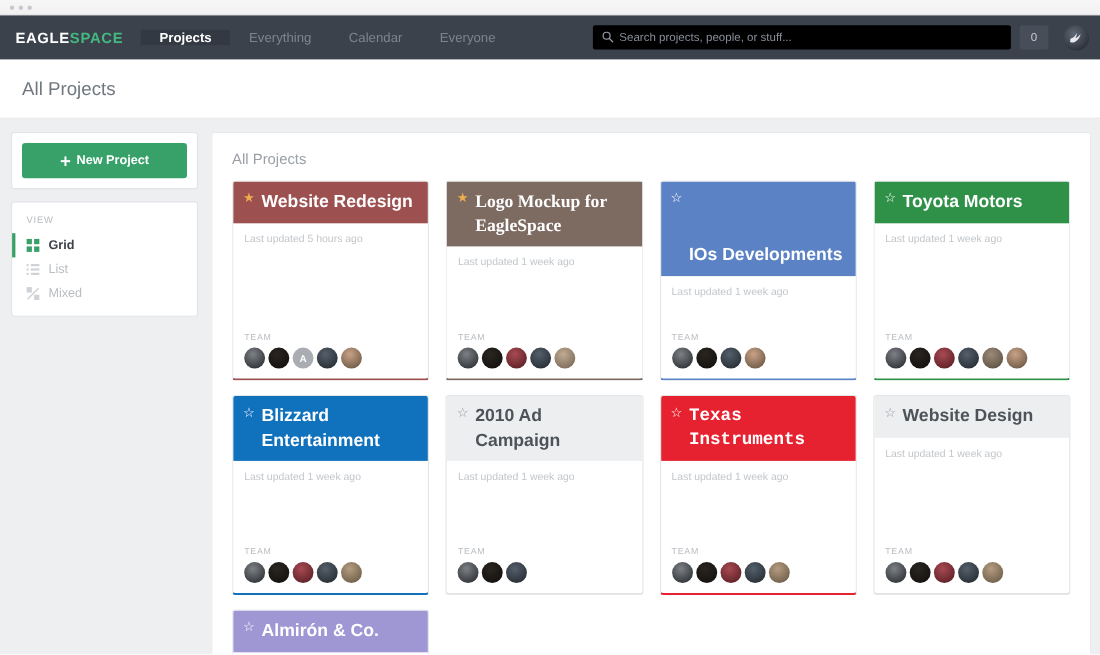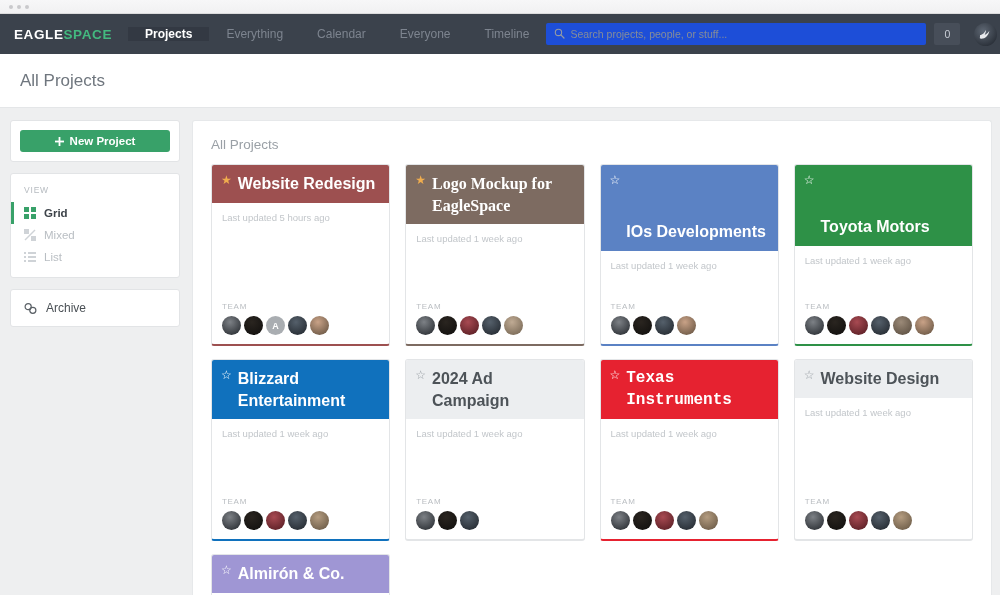--- a/index.html
+++ b/index.html
@@ -46,21 +46,21 @@
   }
   .nav-item.active { background: #333943; color: #ffffff; font-weight: bold; }
 
   .nav-right {
     margin-left: auto; display: flex; align-items: center;
     padding-right: 10px; gap: 8px;
   }
   .search-box {
     position: relative;
     width: 380px; height: 22px;
-    background: #1d4ed8;
+    background: #000000;
     border-radius: 2px;
     display: flex; align-items: center;
     padding-left: 24px;
   }
   .search-box .mag {
     position: absolute; left: 8px; top: 5px;
     width: 11px; height: 11px;
   }
   .search-box input {
     background: transparent; border: none; outline: none;
@@ -108,21 +108,21 @@
   
   .sidebar { width: 170px; flex: 0 0 170px; }
   .card-block {
     background: #ffffff;
     border: 1px solid #e2e4e6;
     border-radius: 3px;
     margin-bottom: 11px;
   }
   .new-project-wrap { padding: 9px; }
   .new-project-btn {
-    width: 100%; height: 22px;
+    width: 100%; height: 32px;
     background: #38a169; border: none; border-radius: 3px;
     color: #fff; font-size: 11.5px; font-weight: bold;
     font-family: "Liberation Sans", sans-serif;
     display: flex; align-items: center; justify-content: center; gap: 6px;
     cursor: pointer;
   }
   .view-block { padding: 11px 0 9px 0; }
   .view-label {
     font-size: 8.5px; color: #b6bbc0; letter-spacing: .8px;
     padding: 0 12px 7px 13px;
@@ -210,21 +210,20 @@
 <div class="navbar">
   <div class="brand">
     <span class="eagle">EAGLE</span>
       <span class="space">SPACE</span>
   </div>
   <div class="nav-items" id="nav-items">
       <div class="nav-item active">Projects</div>
       <div class="nav-item">Everything</div>
       <div class="nav-item">Calendar</div>
       <div class="nav-item">Everyone</div>
-      <div class="nav-item">Timeline</div>
     </div>
 
   <div class="nav-right">
     <div class="search-box">
       <span class="mag">
         <svg width="11" height="11" viewBox="0 0 16 16">
           <circle cx="6.5" cy="6.5" r="4.6" fill="none" stroke="#949aa4" stroke-width="1.6"></circle>
           <line x1="10" y1="10" x2="14.5" y2="14.5" stroke="#949aa4" stroke-width="1.8" stroke-linecap="round"></line>
         </svg>
       </span>
@@ -272,55 +271,44 @@
                 <rect x="7" y="0" width="5" height="5" fill="#38a169"></rect>
       <rect x="0" y="7" width="5" height="5" fill="#38a169"></rect>
                 <rect x="7" y="7" width="5" height="5" fill="#38a169"></rect>
               </svg>
             </span>
             <span>Grid</span>
           </div>
           <div class="view-item">
             <span>
               <svg width="12" height="12" viewBox="0 0 12 12">
-      <rect x="0" y="0" width="5" height="5" fill="#cfd3d7"></rect>
-      <line x1="1" y1="11" x2="11" y2="1" stroke="#cfd3d7" stroke-width="1.4"></line>
-      <rect x="7" y="7" width="5" height="5" fill="#cfd3d7"></rect>
-              </svg>
-            </span>
-            <span>Mixed</span>
-          </div>
-          <div class="view-item">
-            <span>
-              <svg width="12" height="12" viewBox="0 0 12 12">
       <rect x="0" y="1" width="2" height="2" fill="#cfd3d7"></rect>
                 <rect x="4" y="1" width="8" height="2" fill="#cfd3d7"></rect>
       <rect x="0" y="5" width="2" height="2" fill="#cfd3d7"></rect>
                 <rect x="4" y="5" width="8" height="2" fill="#cfd3d7"></rect>
       <rect x="0" y="9" width="2" height="2" fill="#cfd3d7"></rect>
                 <rect x="4" y="9" width="8" height="2" fill="#cfd3d7"></rect>
               </svg>
             </span>
             <span>List</span>
           </div>
+          <div class="view-item">
+            <span>
+              <svg width="12" height="12" viewBox="0 0 12 12">
+      <rect x="0" y="0" width="5" height="5" fill="#cfd3d7"></rect>
+      <line x1="1" y1="11" x2="11" y2="1" stroke="#cfd3d7" stroke-width="1.4"></line>
+      <rect x="7" y="7" width="5" height="5" fill="#cfd3d7"></rect>
+              </svg>
+            </span>
+            <span>Mixed</span>
+          </div>
         </div>
     </div>
 
 
-    <div class="card-block">
-      <div class="link-row">
-        <span>
-          <svg width="13" height="13" viewBox="0 0 14 14">
-            <circle cx="4.5" cy="5" r="3.3" fill="none" stroke="#5a6066" stroke-width="1.3"></circle>
-            <circle cx="9.5" cy="9" r="3.3" fill="none" stroke="#5a6066" stroke-width="1.3"></circle>
-          </svg>
-        </span>
-        <span>Archive</span>
-      </div>
-    </div>
 
   </aside>
 
   <main class="main">
     <div class="main-label">All Projects</div>
     <div class="grid" id="project-grid">
         <div class="proj" style="border-bottom-color: rgb(157, 80, 80);">
           <div class="proj-head" style="background: rgb(157, 80, 80);">
             <span class="star" style="color: rgb(240, 173, 78);">★</span>
             <span class="proj-title" style="color: rgb(255, 255, 255);">Website Redesign</span>
@@ -372,21 +360,21 @@
               <span class="avatar" style="background: radial-gradient(circle at 42% 32%, rgb(125, 129, 134) 0%, rgb(45, 49, 54) 85%);"></span>
               <span class="avatar" style="background: radial-gradient(circle at 42% 32%, rgb(42, 37, 32) 0%, rgb(19, 17, 15) 85%);"></span>
               <span class="avatar" style="background: radial-gradient(circle at 42% 32%, rgb(85, 96, 107) 0%, rgb(38, 44, 51) 85%);"></span>
               <span class="avatar" style="background: radial-gradient(circle at 42% 32%, rgb(201, 162, 135) 0%, rgb(109, 89, 70) 85%);"></span>
             </div>
           </div>
         </div>
         <div class="proj" style="border-bottom-color: rgb(46, 145, 71);">
           <div class="proj-head" style="background: rgb(46, 145, 71);">
             <span class="star" style="color: rgb(255, 255, 255);">☆</span>
-            <span class="proj-title" style="color: rgb(255, 255, 255); margin-top: 43px;">Toyota Motors</span>
+            <span class="proj-title" style="color: rgb(255, 255, 255);">Toyota Motors</span>
           </div>
           <div class="proj-body">
             <div class="proj-updated">Last updated 1 week ago</div>
           </div>
           <div class="proj-foot">
             <div class="team-label">TEAM</div>
             <div class="avatars">
               <span class="avatar" style="background: radial-gradient(circle at 42% 32%, rgb(125, 129, 134) 0%, rgb(45, 49, 54) 85%);"></span>
               <span class="avatar" style="background: radial-gradient(circle at 42% 32%, rgb(42, 37, 32) 0%, rgb(19, 17, 15) 85%);"></span>
               <span class="avatar" style="background: radial-gradient(circle at 42% 32%, rgb(168, 74, 82) 0%, rgb(92, 32, 38) 85%);"></span>
@@ -411,21 +399,21 @@
               <span class="avatar" style="background: radial-gradient(circle at 42% 32%, rgb(42, 37, 32) 0%, rgb(19, 17, 15) 85%);"></span>
               <span class="avatar" style="background: radial-gradient(circle at 42% 32%, rgb(168, 74, 82) 0%, rgb(92, 32, 38) 85%);"></span>
               <span class="avatar" style="background: radial-gradient(circle at 42% 32%, rgb(85, 96, 107) 0%, rgb(38, 44, 51) 85%);"></span>
               <span class="avatar" style="background: radial-gradient(circle at 42% 32%, rgb(180, 156, 128) 0%, rgb(110, 93, 73) 85%);"></span>
             </div>
           </div>
         </div>
         <div class="proj" style="border-bottom-color: rgb(227, 229, 231);">
           <div class="proj-head" style="background: rgb(236, 238, 240);">
             <span class="star" style="color: rgb(154, 160, 166);">☆</span>
-            <span class="proj-title" style="color: rgb(77, 83, 88);">2024 Ad Campaign</span>
+            <span class="proj-title" style="color: rgb(77, 83, 88);">2010 Ad Campaign</span>
           </div>
           <div class="proj-body">
             <div class="proj-updated">Last updated 1 week ago</div>
           </div>
           <div class="proj-foot">
             <div class="team-label">TEAM</div>
             <div class="avatars">
               <span class="avatar" style="background: radial-gradient(circle at 42% 32%, rgb(125, 129, 134) 0%, rgb(45, 49, 54) 85%);"></span>
               <span class="avatar" style="background: radial-gradient(circle at 42% 32%, rgb(42, 37, 32) 0%, rgb(19, 17, 15) 85%);"></span>
               <span class="avatar" style="background: radial-gradient(circle at 42% 32%, rgb(85, 96, 107) 0%, rgb(38, 44, 51) 85%);"></span>

